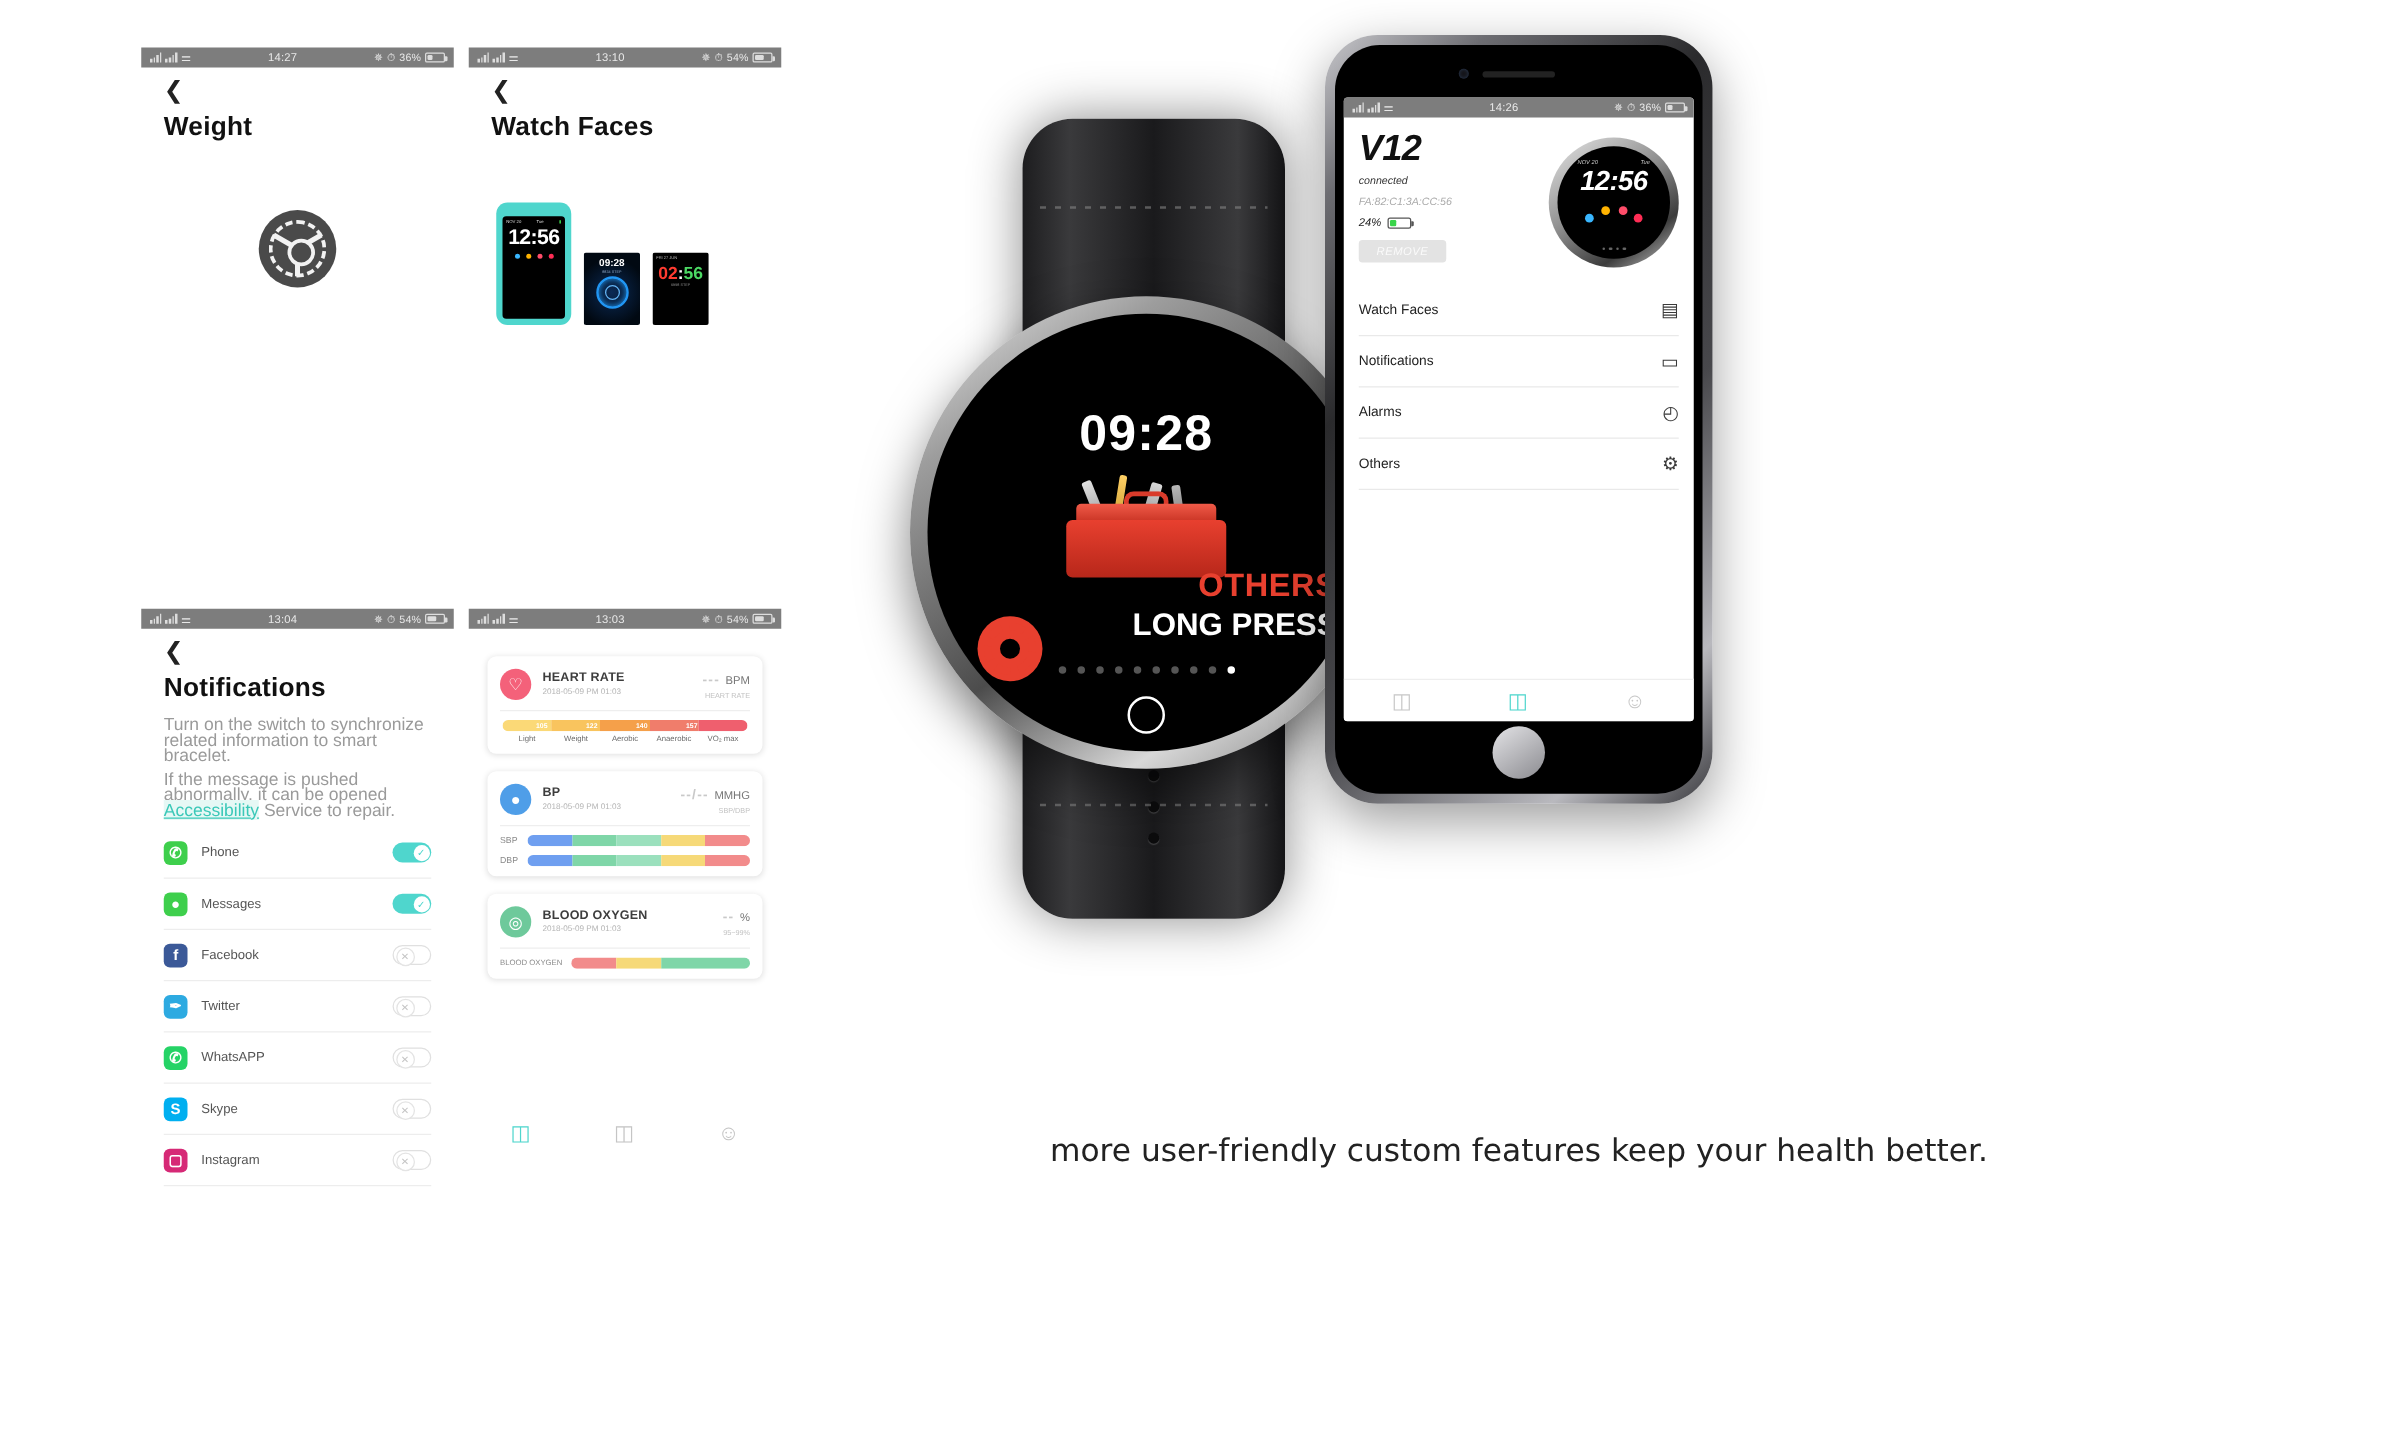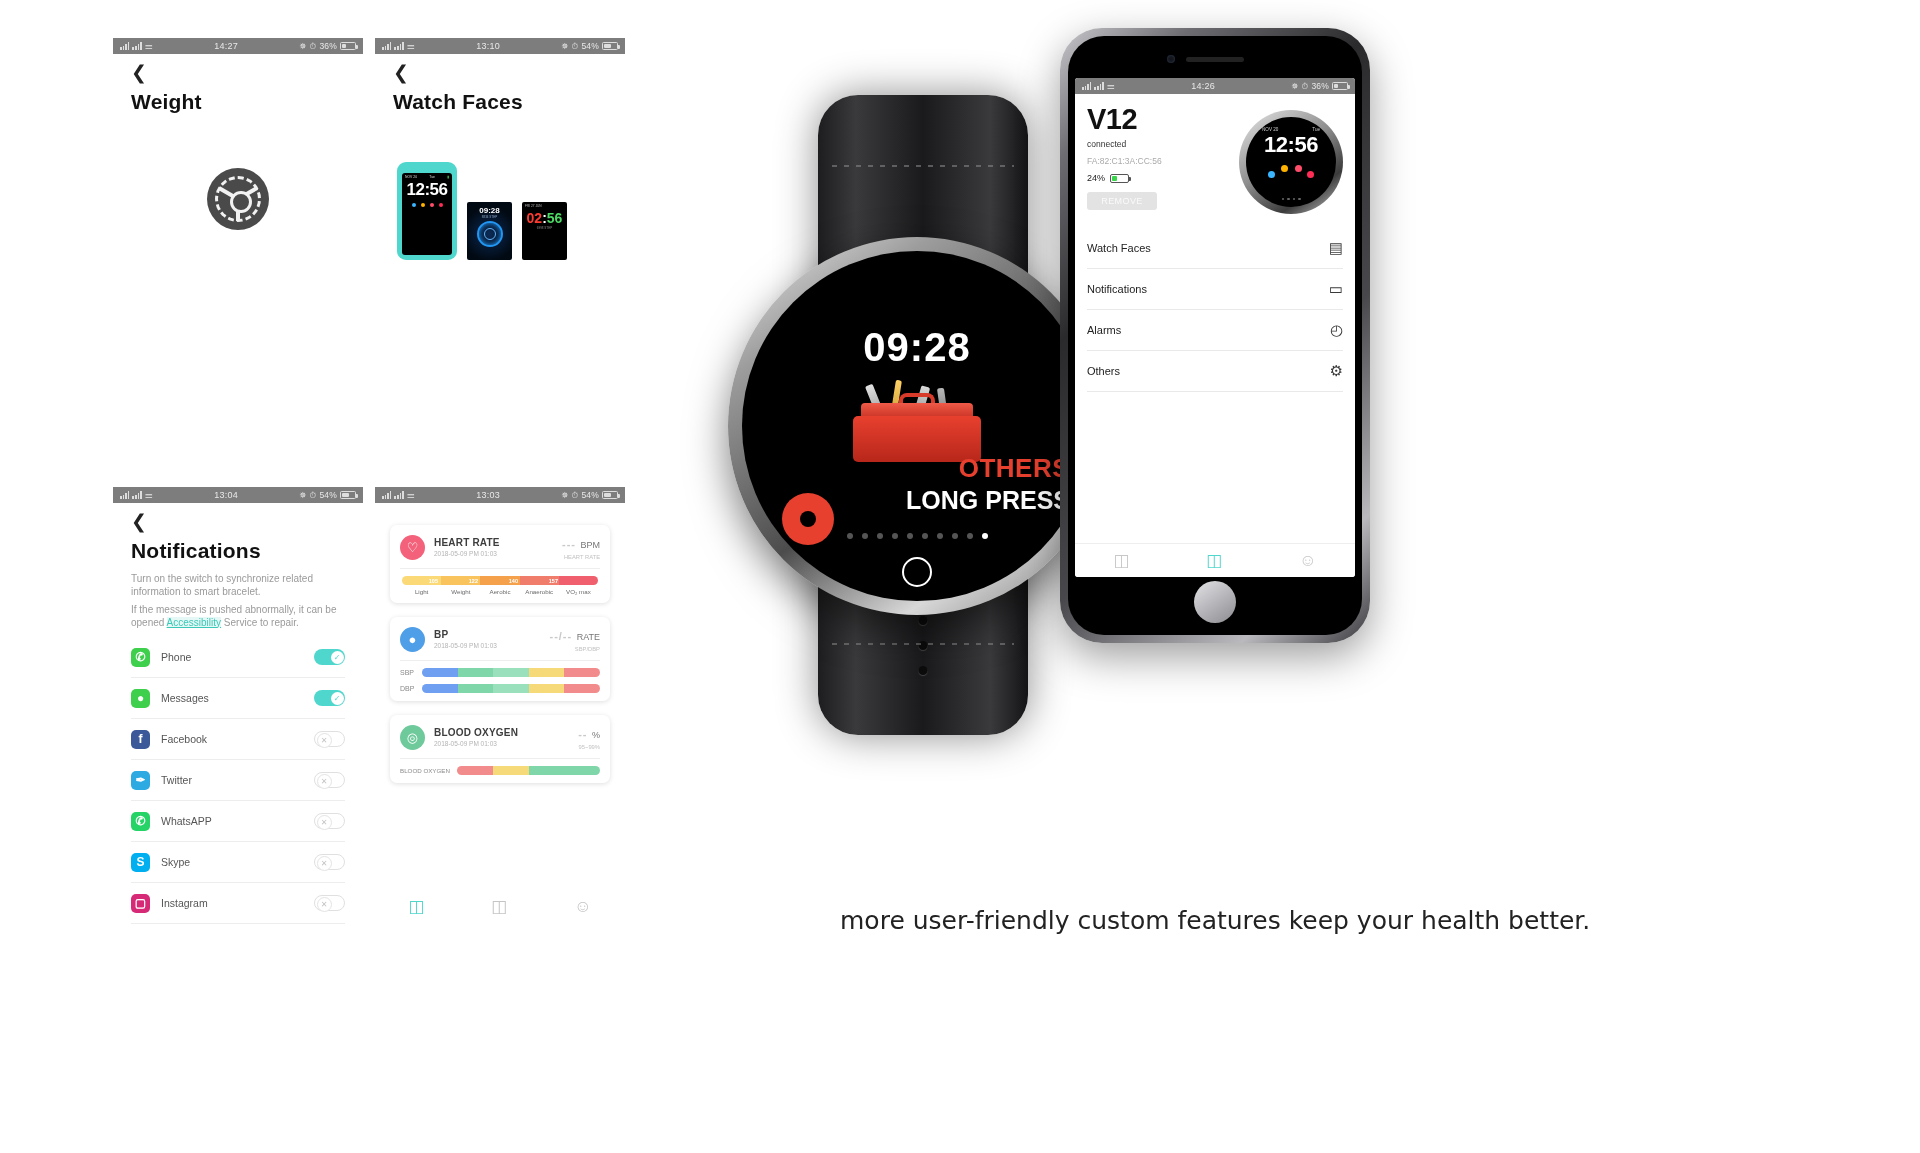--- a/index.html
+++ b/index.html
@@ -103,21 +103,21 @@
 
   .wf3 { background:#000; }
   .wf3 .d3{font-size:3.2px;color:#bbb;padding:2px 0 0 3px;}
   .wf3 .t3{font-size:14px;font-weight:bold;text-align:center;line-height:16px;
     margin-top:2px;}
   .wf3 .t3 b{color:#ff3b30;} .wf3 .t3 i{color:#4cd964;font-style:normal;}
   .wf3 .b3{font-size:3px;color:#888;text-align:center;}
 
   
   #notif { left: 113px; top: 487px; width: 250px; height: 440px; }
-  .n-desc { margin: 10px 18px 0; font-size: 10px; color: #9a9a9a; line-height: 12.5px; }
+  .n-desc { margin: 10px 18px 0; font-size: 14px; color: #9a9a9a; line-height: 12.5px; }
   .n-desc p { margin-bottom: 6px; }
   .n-link { color: #3ac8b8; text-decoration: underline; background:#e6f8f5; }
   .applist { margin: 8px 18px 0; }
   .approw {
     display: flex; align-items: center; height: 41px;
     border-bottom: 1px solid #ededed;
   }
   .appicon {
     width: 19px; height: 19px; border-radius: 5px; flex: 0 0 19px;
     display: flex; align-items: center; justify-content: center;
@@ -302,21 +302,21 @@
   .iph-home {
     position:absolute; bottom:12px; left:50%; transform:translateX(-50%);
     width:42px;height:42px;border-radius:50%;
     background:linear-gradient(145deg,#e3e3e6,#8b8b90);
   }
   .iph-screen {
     width:100%; height:100%; background:#fff; border-radius:3px;
     overflow:hidden; position:relative;
   }
 
-  .dev-head { display:flex; padding: 10px 12px 0; }
+  .dev-head { display:flex; padding: 10px 12px 0; font-style: italic; }
   .dev-left { flex: 1; }
   .dev-name { font-size: 29px; font-weight: bold; color:#111; letter-spacing:-.5px;
               line-height: 30px; }
   .dev-conn { font-size: 8.5px; color:#333; margin-top: 5px; }
   .dev-mac { font-size: 8.5px; color:#aaa; margin-top: 7px; }
   .dev-battrow { display:flex; align-items:center; gap:5px; margin-top: 7px; }
   .dev-batt-pct { font-size: 9px; color:#222; }
   .bat2 { width:19px;height:9px;border:1px solid #555;border-radius:2px;position:relative; }
   .bat2::after{content:"";position:absolute;right:-2.5px;top:2px;width:1.6px;height:4px;
     background:#555;border-radius:0 1px 1px 0;}
@@ -632,21 +632,21 @@
 
     <div class="hcard">
       <div class="hhead">
         <div class="hicon" style="background:#4f9ee8">●</div>
         <div class="htexts">
           <div class="htitle">BP</div>
           <div class="hdate">2018-05-09 PM 01:03</div>
         </div>
         <div class="hright">
           <div><span class="hval">--/--</span>
-               <span class="hunit">RATE</span></div>
+               <span class="hunit">MMHG</span></div>
           <div class="hsub">SBP/DBP</div>
         </div>
       </div>
       <div class="hsep"></div>
       <div id="bp-bars">
           <div class="bprow">
             <span class="bplabel">SBP</span>
             <span class="bpbar">
               <i style="flex:1;background:#6f9ff0"></i>
               <i style="flex:1;background:#7fd6a8"></i>

